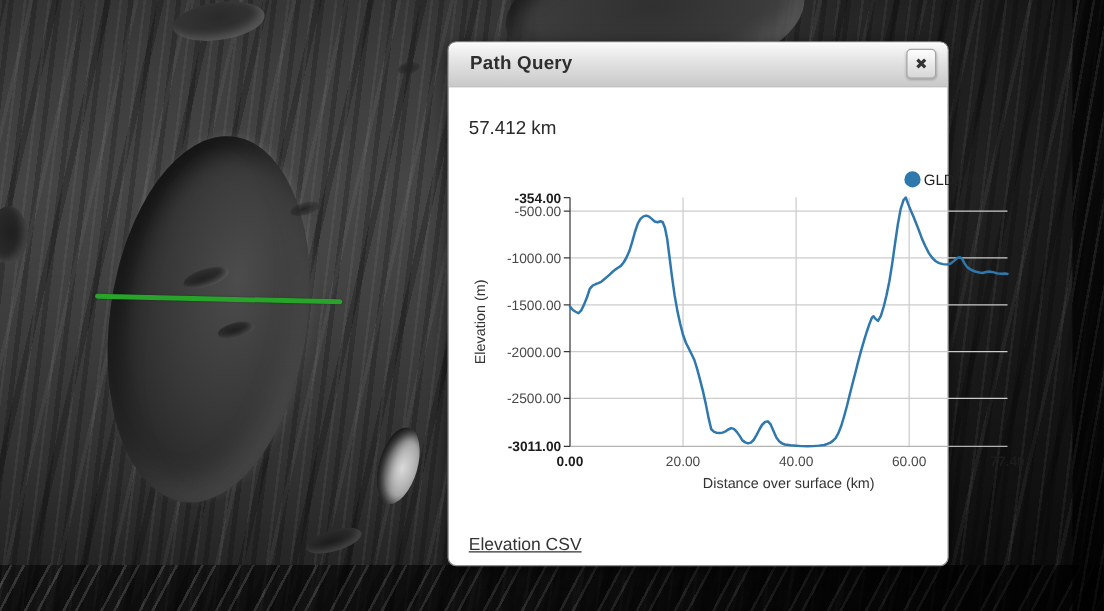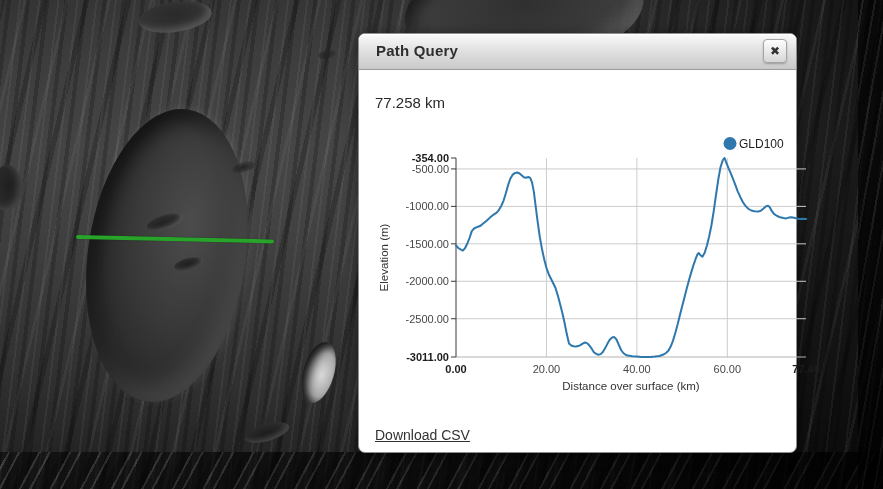--- a/index.html
+++ b/index.html
@@ -49,21 +49,21 @@
       repeating-linear-gradient(118deg, rgba(0,0,0,0.55) 0 7px, rgba(120,120,120,0.25) 7px 9px, rgba(10,10,10,0.5) 9px 16px, rgba(150,150,150,0.2) 16px 18px, rgba(0,0,0,0.45) 18px 27px);}
   .strip-right{position:absolute;left:858px;top:0;width:25px;height:489px;
     background:
       linear-gradient(to bottom, rgba(0,0,0,0.3), rgba(0,0,0,0.6)),
       repeating-linear-gradient(100deg, rgba(0,0,0,0.5) 0 4px, rgba(110,110,110,0.22) 4px 6px, rgba(0,0,0,0.4) 6px 12px);}
 
   .green-line{position:absolute;left:76px;top:235px;width:198px;height:4px;border-radius:2px;
     transform:rotate(1.3deg);transform-origin:left center;box-shadow:0 0 1px rgba(0,0,0,0.6);}
 
   
-  .dialog{position:absolute;left:358px;top:33px;width:439px;height:420px;background:#fff;
+  .dialog{position:absolute;left:358px;top:33px;width:401px;height:420px;background:#fff;
     border:1px solid #8e8e8e;border-radius:7px;box-shadow:0 3px 14px rgba(0,0,0,0.55);z-index:10;box-sizing:border-box;}
   .dialog-header{position:relative;height:35px;border-bottom:1px solid #9c9c9c;border-radius:6px 6px 0 0;
     background:linear-gradient(to bottom, #fafafa 0%, #e2e2e2 45%, #c9c9c9 100%);
     box-shadow:inset 0 1px 0 #fff;}
   .dialog-title{position:absolute;left:17px;top:8px;font-size:15px;font-weight:bold;color:#2e2e2e;letter-spacing:0.2px;}
   .close-btn{position:absolute;right:9px;top:5px;width:24px;height:24px;border:1px solid #a5a5a5;border-radius:4px;
     background:linear-gradient(to bottom,#fefefe,#d6d6d6);box-shadow:0 1px 2px rgba(0,0,0,0.25);
     display:flex;align-items:center;justify-content:center;cursor:pointer;box-sizing:border-box;}
   .close-btn span{font-size:12px;font-weight:bold;color:#333;line-height:1;}
   .metric-row{position:absolute;left:16px;top:44px;font-size:12.5px;color:#333;white-space:nowrap;}
@@ -103,21 +103,21 @@
   </div>
 
   <div class="dialog">
     <div class="dialog-header">
       <span class="dialog-title">Path Query</span>
       <div class="close-btn">
         <span>✖</span>
       </div>
     </div>
 
-    <div class="metric-value">77.258 km</div>
+    <div class="metric-value">57.412 km</div>
 
     <div class="chart-wrap">
       <svg id="chart-svg" width="490" height="270">
           <line x1="175.4392764857881" y1="27" x2="175.4392764857881" y2="226" stroke="#cccccc"></line>
           <line x1="265.8785529715762" y1="27" x2="265.8785529715762" y2="226" stroke="#cccccc"></line>
           <line x1="356.3178294573643" y1="27" x2="356.3178294573643" y2="226" stroke="#cccccc"></line>
           <line x1="85" y1="37.93488897252541" x2="435" y2="37.93488897252541" stroke="#cccccc"></line>
           <line x1="85" y1="75.38313887843432" x2="435" y2="75.38313887843432" stroke="#cccccc"></line>
           <line x1="85" y1="112.83138878434325" x2="435" y2="112.83138878434325" stroke="#cccccc"></line>
           <line x1="85" y1="150.27963869025217" x2="435" y2="150.27963869025217" stroke="#cccccc"></line>
@@ -144,15 +144,15 @@
           <text x="356.3178294573643" y="242" text-anchor="middle" class="tick">60.00</text>
           <text x="435" y="242" text-anchor="middle" class="tickbold">77.40</text>
           <text x="260" y="259" text-anchor="middle" class="axis-title">Distance over surface (km)</text>
           <text transform="translate(17 126.5) rotate(-90)" text-anchor="middle" class="axis-title">Elevation (m)</text>
           <path d="M85.0 114.3 L87.3 117.0 L89.5 118.4 L91.8 119.6 L94.0 117.3 L96.3 112.5 L98.6 106.8 L100.8 100.1 L103.1 97.5 L105.3 96.4 L107.6 95.5 L109.9 94.5 L112.1 92.6 L114.4 90.7 L116.7 88.7 L118.9 86.6 L121.2 84.7 L123.4 83.2 L125.7 81.7 L128.0 78.8 L130.2 75.0 L132.5 69.8 L134.7 62.7 L137.0 54.4 L139.3 47.7 L141.5 43.9 L143.8 42.1 L146.0 41.5 L148.3 42.3 L150.6 44.3 L152.8 46.2 L155.1 46.8 L157.4 46.0 L159.2 46.8 L161.0 51.4 L162.8 60.4 L164.6 74.6 L166.4 88.9 L168.7 105.3 L170.9 117.7 L173.2 128.2 L175.4 136.8 L177.7 143.2 L180.0 147.7 L182.2 152.2 L184.5 157.0 L186.7 164.1 L189.0 172.7 L191.3 181.7 L193.5 191.5 L195.8 203.1 L198.0 212.4 L200.3 214.5 L202.6 215.3 L204.8 215.4 L207.1 215.1 L209.4 214.1 L211.6 212.6 L213.9 211.5 L216.1 212.1 L218.4 214.5 L220.7 217.7 L222.9 221.3 L225.2 222.9 L227.4 223.7 L229.7 223.1 L232.0 220.8 L234.2 217.1 L236.5 212.6 L238.7 208.8 L241.0 206.6 L243.3 206.1 L245.5 208.5 L247.8 213.8 L250.1 219.0 L252.3 222.0 L254.6 223.7 L256.8 224.6 L261.4 225.2 L265.9 225.6 L270.4 225.9 L274.9 226.0 L279.4 225.9 L284.0 225.5 L288.5 225.0 L293.0 223.3 L295.3 221.7 L297.5 219.5 L299.8 215.3 L302.1 209.4 L304.3 202.0 L306.6 193.6 L308.8 184.6 L311.1 175.6 L313.4 166.8 L315.6 157.9 L317.9 149.5 L320.1 141.9 L322.4 134.4 L324.7 127.7 L326.5 123.2 L327.8 122.0 L329.2 123.9 L331.4 125.7 L333.7 121.7 L336.0 114.2 L338.2 105.2 L340.5 94.0 L342.8 79.7 L345.0 64.0 L347.3 48.3 L349.5 36.3 L351.8 29.1 L353.6 27.0 L355.4 31.9 L357.7 37.6 L359.9 42.6 L362.2 48.4 L364.5 54.3 L366.7 60.3 L369.4 66.2 L372.1 71.5 L374.9 75.4 L377.6 78.0 L380.3 79.5 L383.4 80.3 L387.1 80.6 L389.8 79.7 L392.5 77.5 L394.8 75.4 L397.0 74.8 L398.8 76.3 L400.6 79.7 L402.9 82.9 L406.1 85.0 L409.2 86.2 L412.4 87.0 L415.1 87.4 L417.8 86.6 L420.5 86.2 L424.1 86.9 L426.9 87.7 L429.6 88.0 L433.2 87.8 L435.0 88.1" fill="none" stroke="#2e78ad" stroke-width="2" stroke-linejoin="round" stroke-linecap="round"></path>
           <circle cx="359" cy="12.5" r="6.5" fill="#2e78ad"></circle>
           <text x="368" y="17" class="legend-text">GLD100</text>
         </svg>
     </div>
 
-    <a class="download-link">Download CSV</a>
+    <a class="download-link">Elevation CSV</a>
   </div>
 </div>
 
 </body></html>

